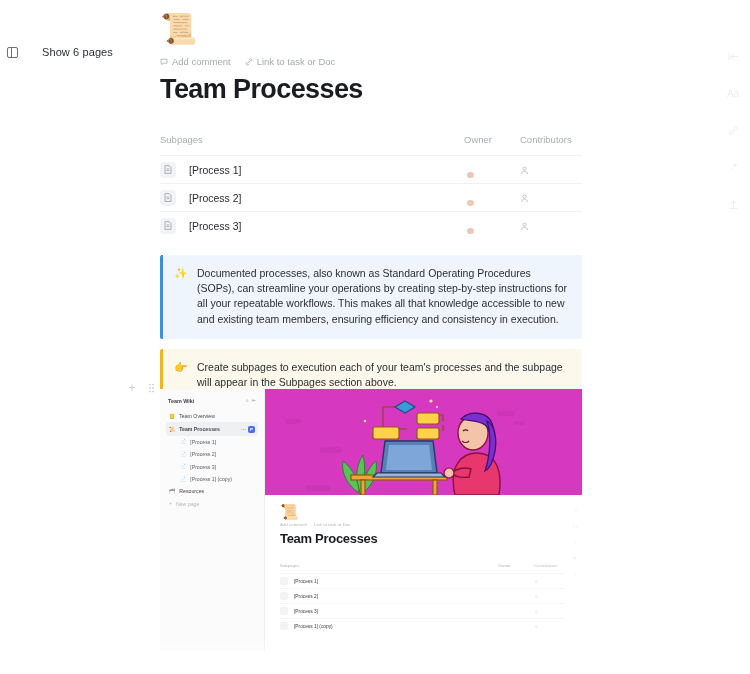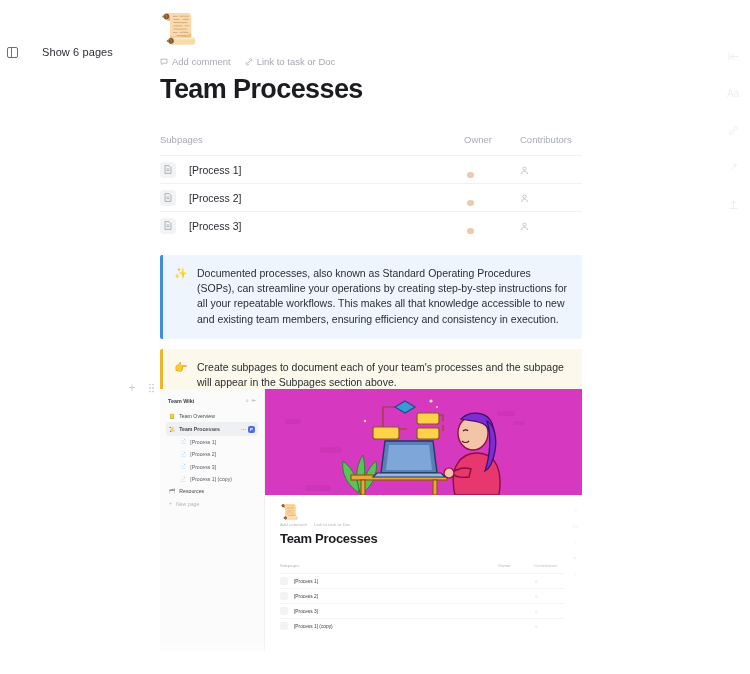--- a/index.html
+++ b/index.html
@@ -299,21 +299,21 @@
       </div>
     </div>
 
     <div class="callout callout-blue">
       <span class="callout-emoji">✨</span>
       <span class="callout-text">Documented processes, also known as Standard Operating Procedures (SOPs), can streamline your operations by creating step-by-step instructions for all your repeatable workflows. This makes all that knowledge accessible to new and existing team members, ensuring efficiency and consistency in execution.</span>
     </div>
 
     <div class="callout callout-yellow">
       <span class="callout-emoji">👉</span>
-      <span class="callout-text">Create subpages to document each of your team's processes and the subpage will appear in the Subpages section above.</span>
+      <span class="callout-text">Create subpages to execution each of your team's processes and the subpage will appear in the Subpages section above.</span>
     </div>
   </div>
 
   <div class="embed-wrap">
     <div class="embed-tools">
       <span class="embed-tool">+</span>
       <span class="embed-tool">
         <svg width="7" height="10" viewBox="0 0 7 10">
             <g fill="#c9ccd1">
               <circle cx="2" cy="1.6" r=".9"></circle>

